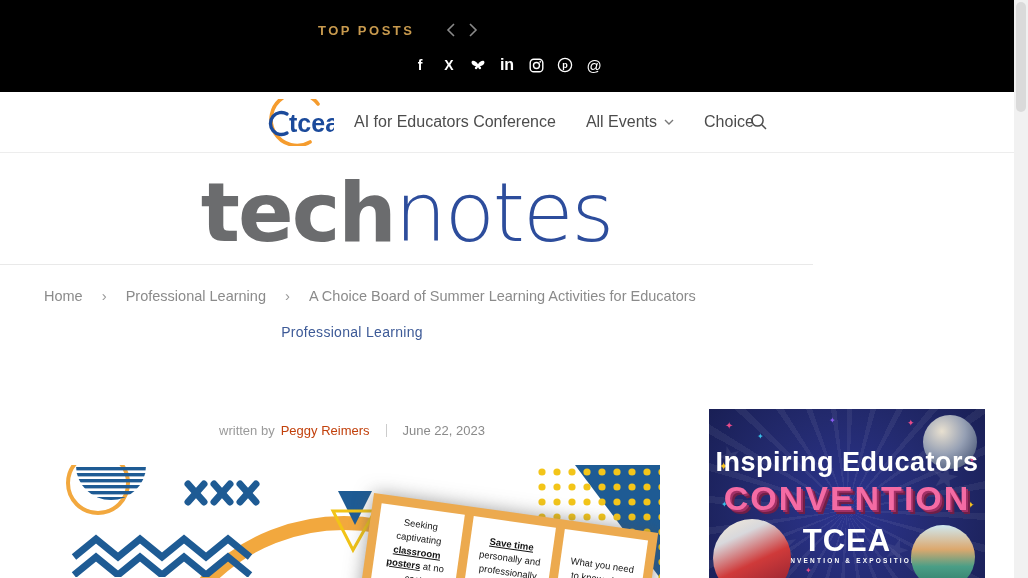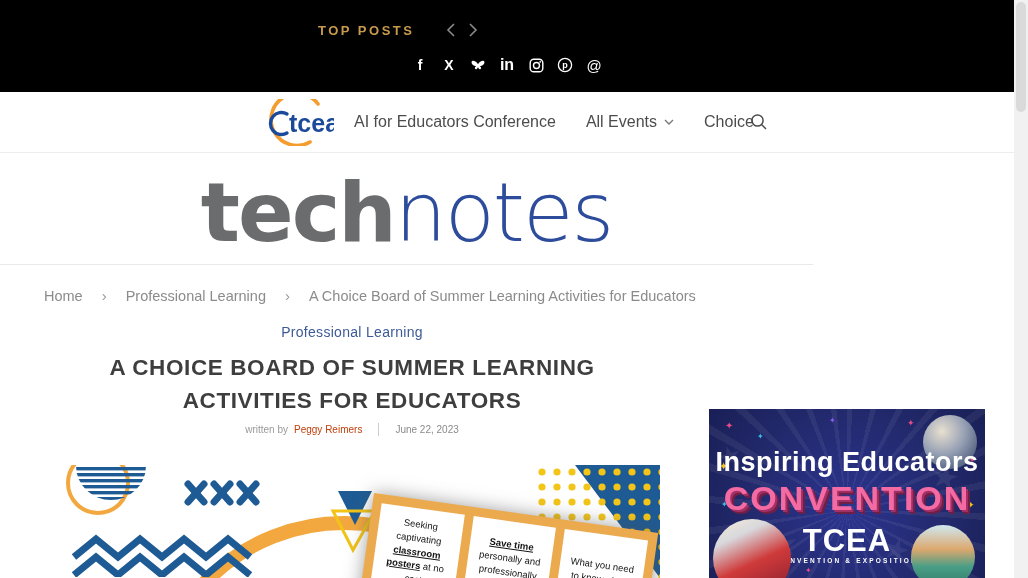--- a/index.html
+++ b/index.html
@@ -41,21 +41,21 @@
   
   .breadcrumb{position:absolute;left:44px;top:287px;display:flex;align-items:center;
               font-size:14.5px;color:#8b8b8b;}
   .crumb{cursor:pointer;}
   .crumb-sep{margin:0 19px;color:#9a9a9a;font-size:15px;}
   .category{position:absolute;left:44px;top:324px;width:616px;text-align:center;
             font-size:14px;color:#3d5a97;letter-spacing:.3px;cursor:pointer;}
   .title{position:absolute;left:44px;top:351px;width:616px;text-align:center;
          font-size:22.5px;line-height:33px;color:#3e3e3e;font-weight:600;letter-spacing:.6px;}
   .byline{position:absolute;left:44px;top:423px;width:616px;display:flex;justify-content:center;
-          align-items:center;font-size:10px;color:#9a9a9a;}
+          align-items:center;font-size:13px;color:#9a9a9a;}
   .author{color:#c2410c;margin-left:6px;cursor:pointer;}
   .byline-sep{width:1px;height:13px;background:#cccccc;margin:0 16px;}
   .date{color:#8a8a8a;}
 
   
   .hero{position:absolute;left:44px;top:465px;width:616px;height:113px;overflow:hidden;background:#fff;}
   .orange-ring{position:absolute;left:22px;top:-14px;width:56px;height:56px;border:4px solid #f2a83e;
                border-radius:50%;}
   .bowl{position:absolute;left:32px;top:1px;}
   .xxx{position:absolute;left:140px;top:15px;}
@@ -199,24 +199,20 @@
 
   <div class="breadcrumb">
     <span class="crumb">Home</span>
     <span class="crumb-sep">›</span>
     <span class="crumb">Professional Learning</span>
     <span class="crumb-sep">›</span>
     <span class="crumb">A Choice Board of Summer Learning Activities for Educators</span>
   </div>
 
   <div class="category">Professional Learning</div>
-  <h1 class="title" style="margin:0;">
-    <span style="display:block">A CHOICE BOARD OF SUMMER LEARNING</span>
-    <span style="display:block">ACTIVITIES FOR EDUCATORS</span>
-  </h1>
   <div class="byline">
     <span>written by</span>
     <span class="author">Peggy Reimers</span>
     <span class="byline-sep"></span>
     <span class="date">June 22, 2023</span>
   </div>
 
   <div class="hero">
     <svg class="arc-layer" width="616" height="113" viewBox="0 0 616 113">
       <circle cx="300" cy="250" r="192" fill="none" stroke="#f2a83e" stroke-width="14"></circle>

